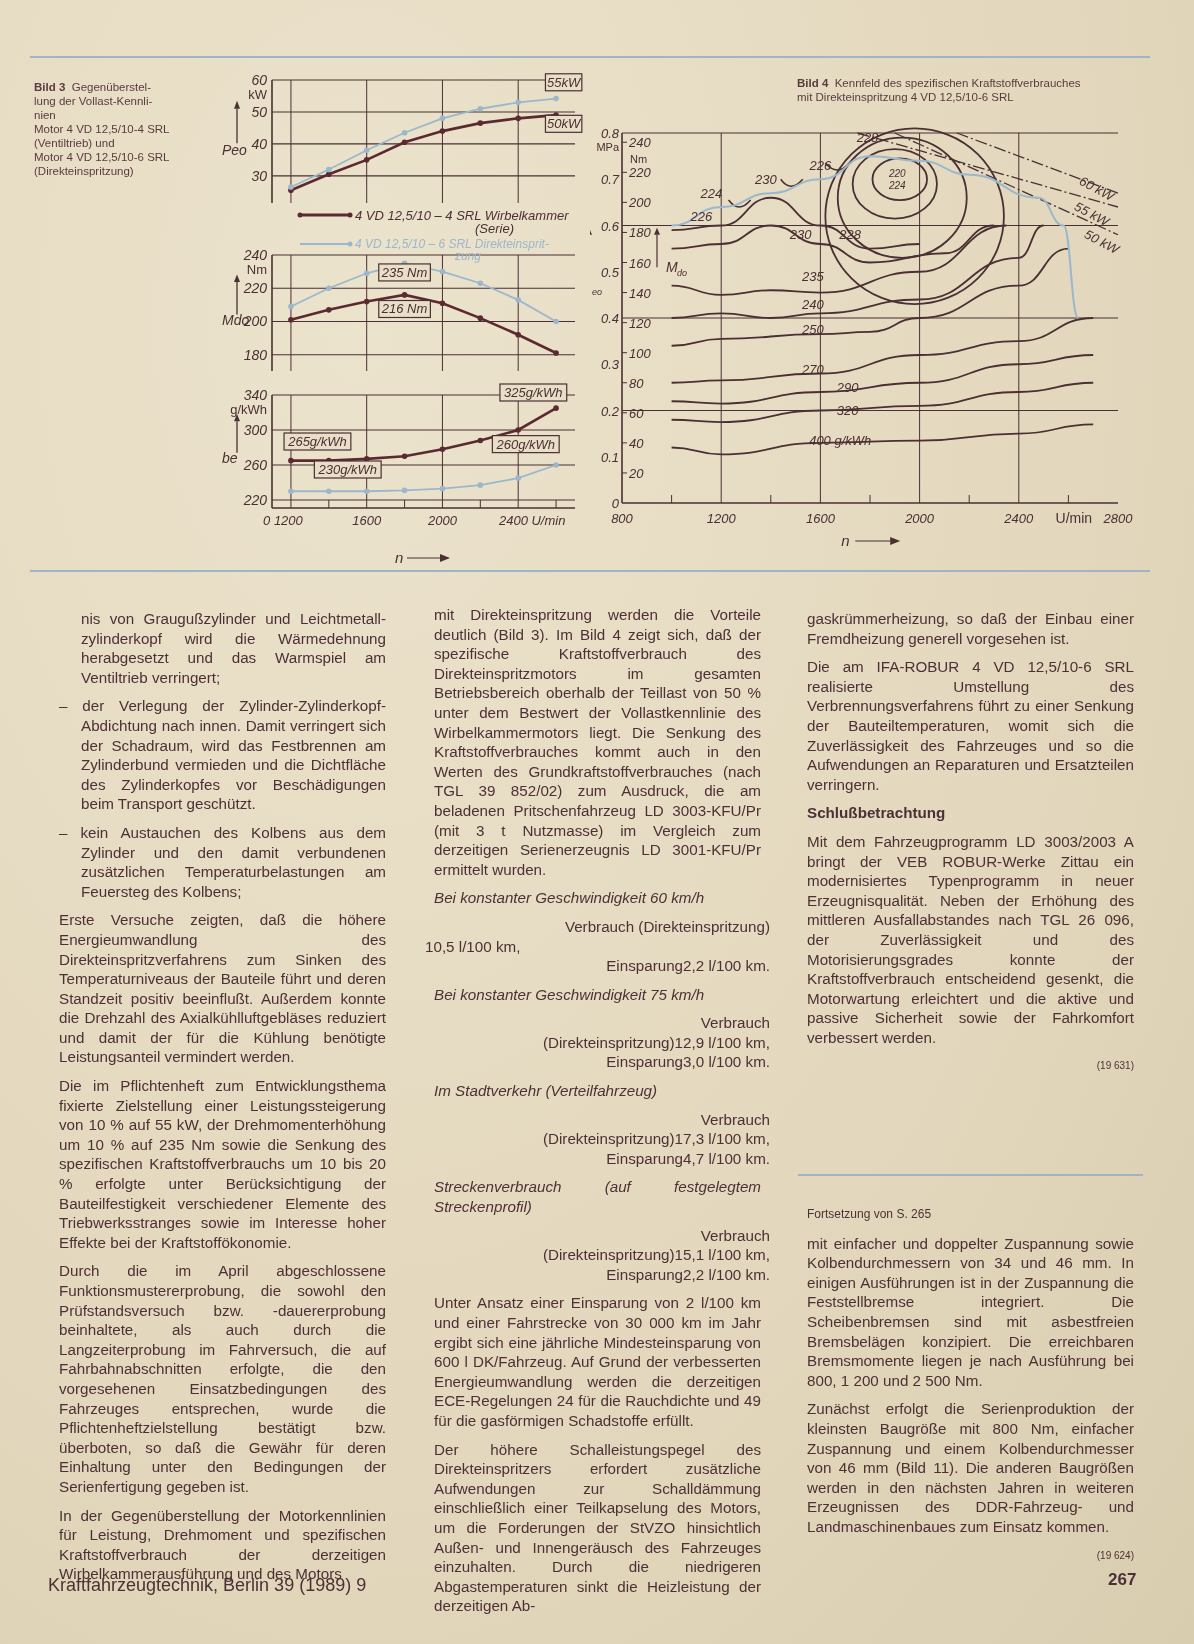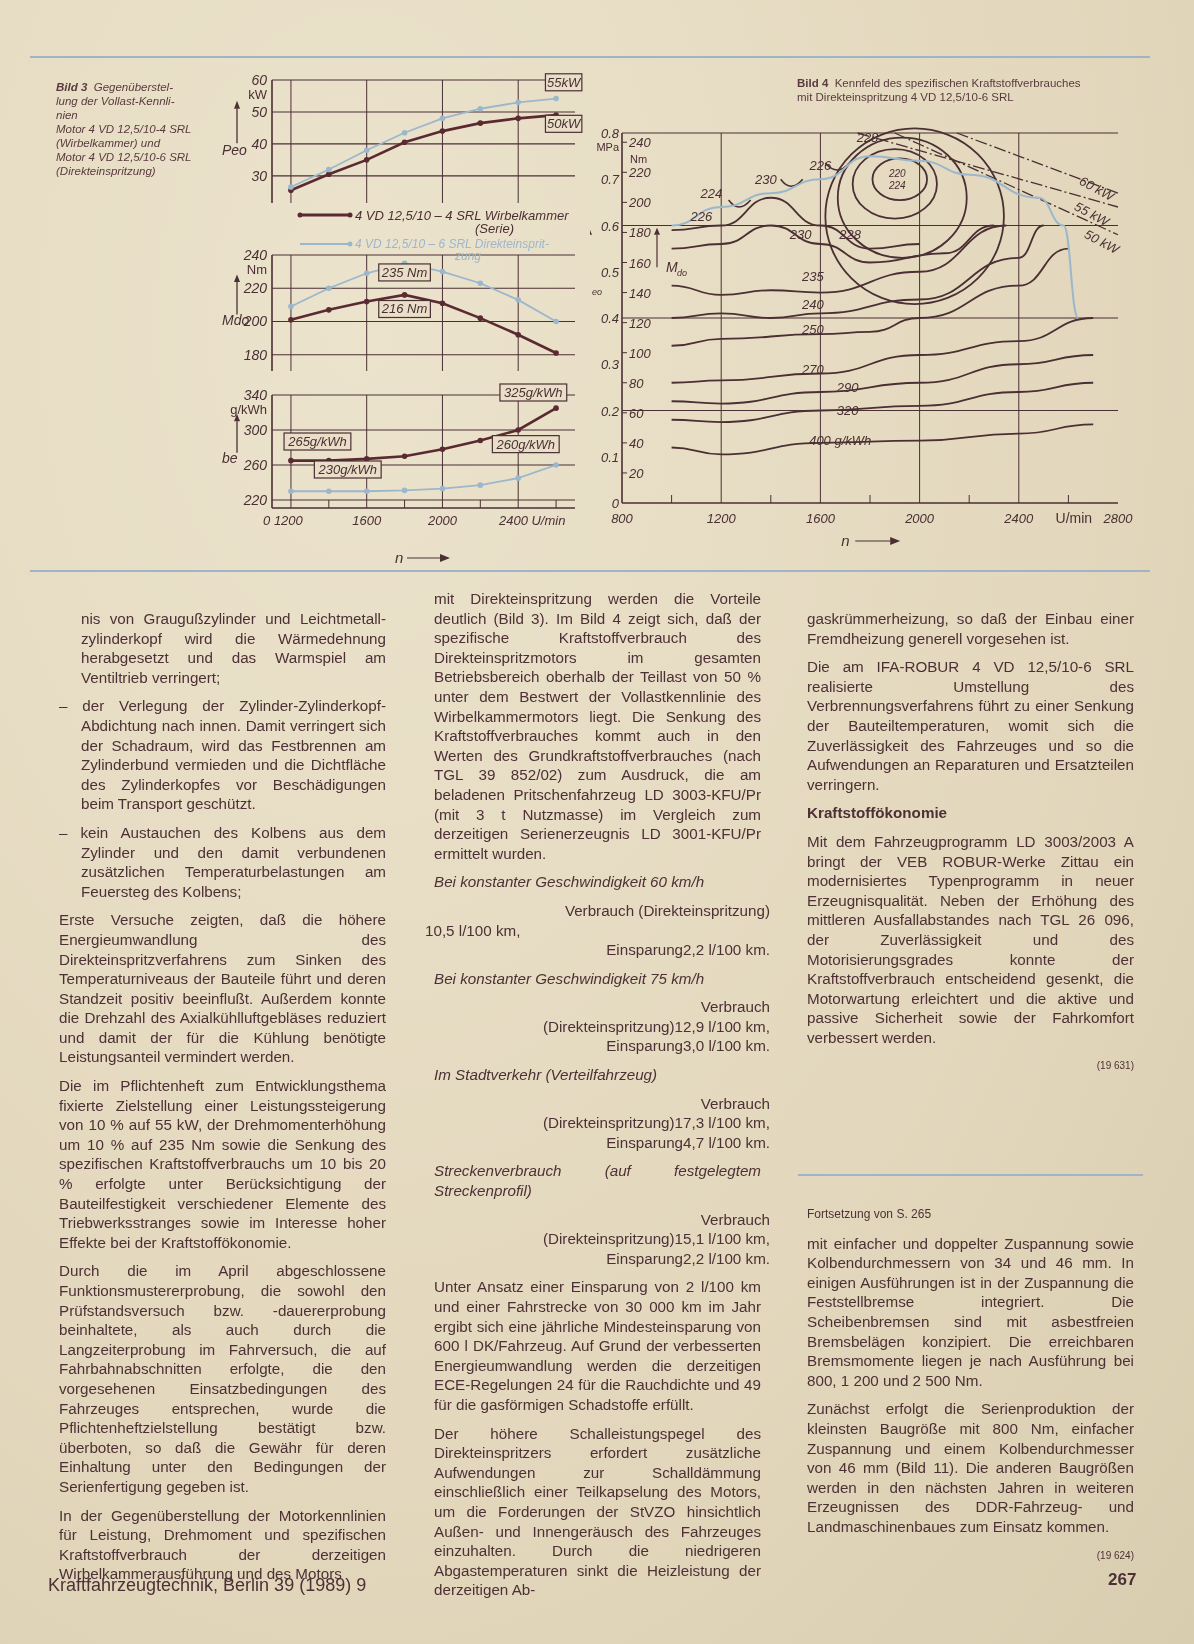--- a/index.html
+++ b/index.html
@@ -25,26 +25,26 @@
 </style>
 </head>
 <body>
 
 <div class="page">
 
   <div class="rule" style="left:30px;top:56px;width:1120px;"></div>
   <div class="rule" style="left:30px;top:570px;width:1120px;"></div>
   <div class="rule" style="left:798px;top:1174px;width:345px;"></div>
 
-  <div class="caption" style="left:56px;top:80px;width:160px;font-style:italic;">
+  <div class="caption" style="left:34px;top:80px;width:160px;">
     <b>Bild 3</b>&nbsp;&nbsp;<span>Gegenüberstel-</span><br>
     <span>lung der Vollast-Kennli-</span><br>
     <span>nien</span><br>
     <span>Motor 4 VD 12,5/10-4 SRL</span><br>
-    <span>(Wirbelkammer) und</span><br>
+    <span>(Ventiltrieb) und</span><br>
     <span>Motor 4 VD 12,5/10-6 SRL</span><br>
     <span>(Direkteinspritzung)</span>
   </div>
 
   <svg id="bild3" style="position:absolute;left:210px;top:70px;" width="380" height="500">
     <g id="b3-power">
         <line x1="62" y1="10" x2="62" y2="133" stroke="#4a2f33" stroke-width="1.6"></line>
         <line x1="80.9375" y1="10" x2="80.9375" y2="133" stroke="#4a2f33" stroke-width="1"></line>
         <line x1="156.6875" y1="10" x2="156.6875" y2="133" stroke="#4a2f33" stroke-width="1"></line>
         <line x1="232.4375" y1="10" x2="232.4375" y2="133" stroke="#4a2f33" stroke-width="1"></line>
@@ -315,21 +315,21 @@
   <div class="col" style="left:50px;top:600px;width:345px;">
     <p style="padding-left:22px;">nis von Graugußzylinder und Leichtmetall-zylinderkopf wird die Wärmedehnung herabgesetzt und das Warmspiel am Ventiltrieb verringert;</p>
     <p class="dash">– der Verlegung der Zylinder-Zylinderkopf-Abdichtung nach innen. Damit verringert sich der Schadraum, wird das Festbrennen am Zylinderbund vermieden und die Dichtfläche des Zylinderkopfes vor Beschädigungen beim Transport geschützt.</p>
     <p class="dash">– kein Austauchen des Kolbens aus dem Zylinder und den damit verbundenen zusätzlichen Temperaturbelastungen am Feuersteg des Kolbens;</p>
     <p>Erste Versuche zeigten, daß die höhere Energieumwandlung des Direkteinspritzverfahrens zum Sinken des Temperaturniveaus der Bauteile führt und deren Standzeit positiv beeinflußt. Außerdem konnte die Drehzahl des Axialkühlluftgebläses reduziert und damit der für die Kühlung benötigte Leistungsanteil vermindert werden.</p>
     <p>Die im Pflichtenheft zum Entwicklungsthema fixierte Zielstellung einer Leistungssteigerung von 10 % auf 55 kW, der Drehmomenterhöhung um 10 % auf 235 Nm sowie die Senkung des spezifischen Kraftstoffverbrauchs um 10 bis 20 % erfolgte unter Berücksichtigung der Bauteilfestigkeit verschiedener Elemente des Triebwerksstranges sowie im Interesse hoher Effekte bei der Kraftstoffökonomie.</p>
     <p>Durch die im April abgeschlossene Funktionsmustererprobung, die sowohl den Prüfstandsversuch bzw. -dauererprobung beinhaltete, als auch durch die Langzeiterprobung im Fahrversuch, die auf Fahrbahnabschnitten erfolgte, die den vorgesehenen Einsatzbedingungen des Fahrzeuges entsprechen, wurde die Pflichtenheftzielstellung bestätigt bzw. überboten, so daß die Gewähr für deren Einhaltung unter den Bedingungen der Serienfertigung gegeben ist.</p>
     <p>In der Gegenüberstellung der Motorkennlinien für Leistung, Drehmoment und spezifischen Kraftstoffverbrauch der derzeitigen Wirbelkammerausführung und des Motors</p>
   </div>
 
-  <div class="col" style="left:425px;top:580px;width:345px;">
+  <div class="col" style="left:425px;top:596px;width:345px;">
     <p>mit Direkteinspritzung werden die Vorteile deutlich (Bild 3). Im Bild 4 zeigt sich, daß der spezifische Kraftstoffverbrauch des Direkteinspritzmotors im gesamten Betriebsbereich oberhalb der Teillast von 50 % unter dem Bestwert der Vollastkennlinie des Wirbelkammermotors liegt. Die Senkung des Kraftstoffverbrauches kommt auch in den Werten des Grundkraftstoffverbrauches (nach TGL 39 852/02) zum Ausdruck, die am beladenen Pritschenfahrzeug LD 3003-KFU/Pr (mit 3 t Nutzmasse) im Vergleich zum derzeitigen Serienerzeugnis LD 3001-KFU/Pr ermittelt wurden.</p>
     <div id="consumption-blocks">
         <p class="it">Bei konstanter Geschwindigkeit 60 km/h</p>
         <div class="row">
           <span>Verbrauch (Direkteinspritzung)</span>
         </div>
         <div class="row right">
           <span>10,5 l/100 km,</span>
         </div>
         <div class="row">
@@ -373,21 +373,21 @@
           <span>2,2 l/100 km.</span>
         </div>
       </div>
     <p>Unter Ansatz einer Einsparung von 2 l/100 km und einer Fahrstrecke von 30 000 km im Jahr ergibt sich eine jährliche Mindesteinsparung von 600 l DK/Fahrzeug. Auf Grund der verbesserten Energieumwandlung werden die derzeitigen ECE-Regelungen 24 für die Rauchdichte und 49 für die gasförmigen Schadstoffe erfüllt.</p>
     <p>Der höhere Schalleistungspegel des Direkteinspritzers erfordert zusätzliche Aufwendungen zur Schalldämmung einschließlich einer Teilkapselung des Motors, um die Forderungen der StVZO hinsichtlich Außen- und Innengeräusch des Fahrzeuges einzuhalten. Durch die niedrigeren Abgastemperaturen sinkt die Heizleistung der derzeitigen Ab-</p>
   </div>
 
   <div class="col" style="left:798px;top:600px;width:345px;">
     <p>gaskrümmerheizung, so daß der Einbau einer Fremdheizung generell vorgesehen ist.</p>
     <p>Die am IFA-ROBUR 4 VD 12,5/10-6 SRL realisierte Umstellung des Verbrennungsverfahrens führt zu einer Senkung der Bauteiltemperaturen, womit sich die Zuverlässigkeit des Fahrzeuges und so die Aufwendungen an Reparaturen und Ersatzteilen verringern.</p>
-    <p class="head">Kraftstoffökonomie</p>
+    <p class="head">Schlußbetrachtung</p>
     <p>Mit dem Fahrzeugprogramm LD 3003/2003 A bringt der VEB ROBUR-Werke Zittau ein modernisiertes Typenprogramm in neuer Erzeugnisqualität. Neben der Erhöhung des mittleren Ausfallabstandes nach TGL 26 096, der Zuverlässigkeit und des Motorisierungsgrades konnte der Kraftstoffverbrauch entscheidend gesenkt, die Motorwartung erleichtert und die aktive und passive Sicherheit sowie der Fahrkomfort verbessert werden.</p>
     <p class="ref">(19 631)</p>
   </div>
 
   <div class="col" style="left:798px;top:1196px;width:345px;">
     <p class="small">Fortsetzung von S. 265</p>
     <p>mit einfacher und doppelter Zuspannung sowie Kolbendurchmessern von 34 und 46 mm. In einigen Ausführungen ist in der Zuspannung die Feststellbremse integriert. Die Scheibenbremsen sind mit asbestfreien Bremsbelägen konzipiert. Die erreichbaren Bremsmomente liegen je nach Ausführung bei 800, 1 200 und 2 500 Nm.</p>
     <p>Zunächst erfolgt die Serienproduktion der kleinsten Baugröße mit 800 Nm, einfacher Zuspannung und einem Kolbendurchmesser von 46 mm (Bild 11). Die anderen Baugrößen werden in den nächsten Jahren in weiteren Erzeugnissen des DDR-Fahrzeug- und Landmaschinenbaues zum Einsatz kommen.</p>
     <p class="ref">(19 624)</p>
   </div>

